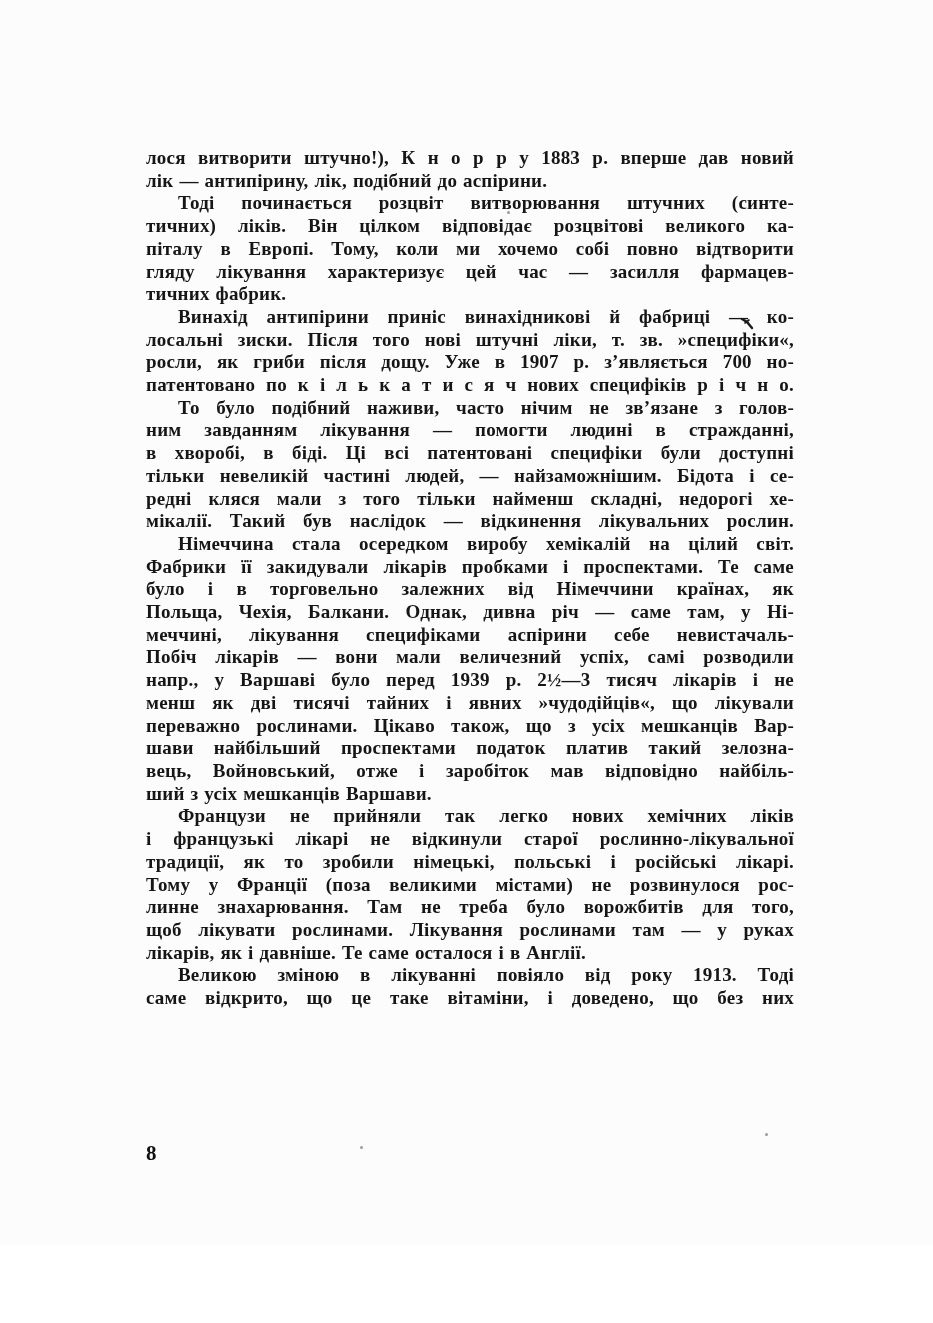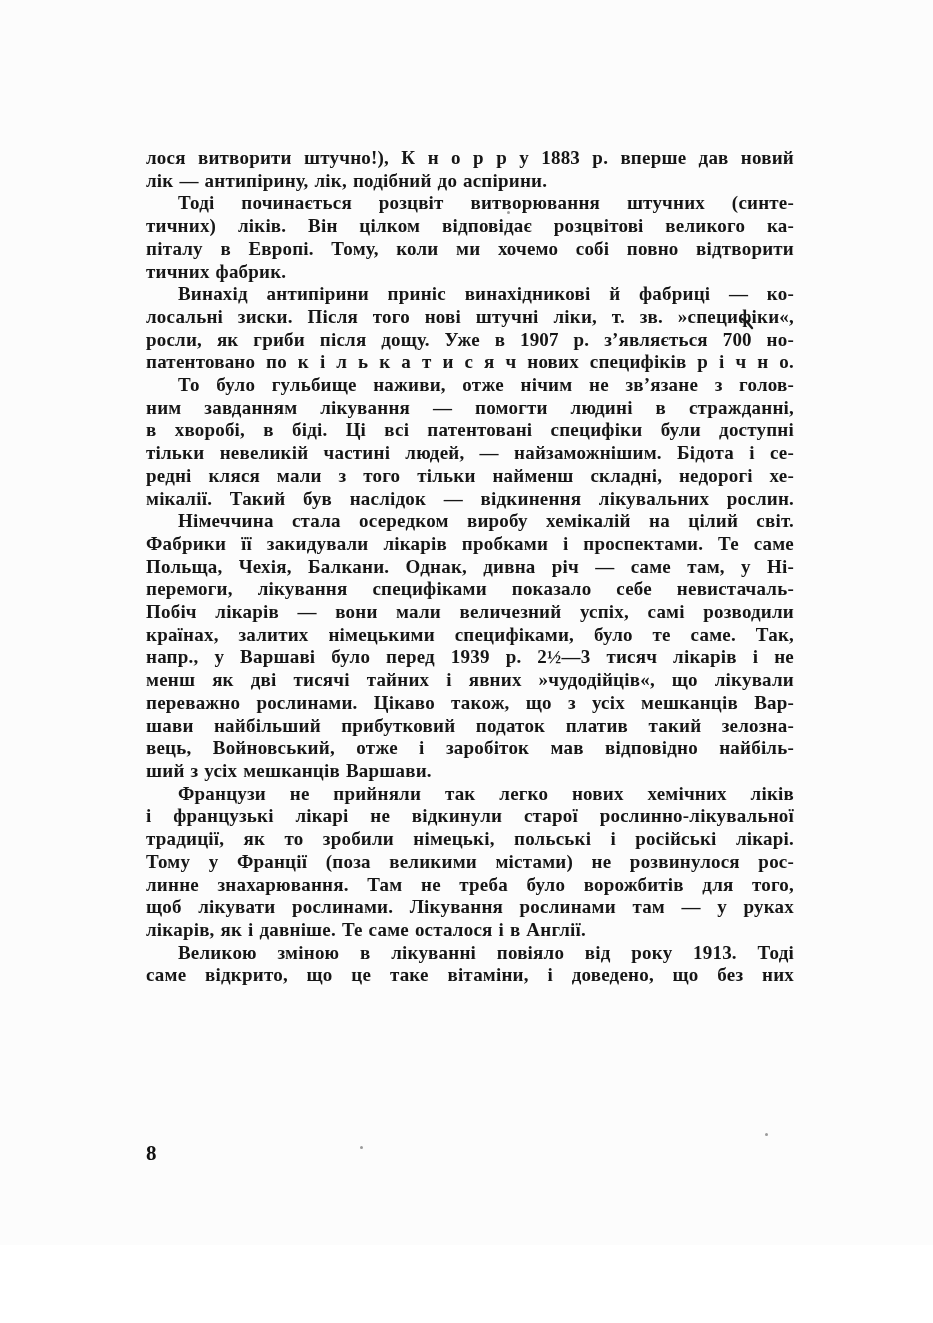--- a/index.html
+++ b/index.html
@@ -74,47 +74,48 @@
 
   <div class="text-block" id="text-block">
       <div class="para">
         <div class="line">лося витворити штучно!), К н о р р у 1883 р. вперше дав новий</div>
         <div class="line no-just">лік — антипірину, лік, подібний до аспірини.</div>
       </div>
       <div class="para indent">
         <div class="line">Тоді починається розцвіт витворювання штучних (синте-</div>
         <div class="line">тичних) ліків. Він цілком відповідає розцвітові великого ка-</div>
         <div class="line">піталу в Европі. Тому, коли ми хочемо собі повно відтворити</div>
+        <div class="line">гляду лікування характеризує цей час — засилля фармацев-</div>
         <div class="line no-just">тичних фабрик.</div>
       </div>
       <div class="para indent">
         <div class="line">Винахід антипірини приніс винахідникові й фабриці — ко-</div>
         <div class="line">лосальні зиски. Після того нові штучні ліки, т. зв. »специфіки«,</div>
         <div class="line">росли, як гриби після дощу. Уже в 1907 р. з’являється 700 но-</div>
         <div class="line">патентовано по к і л ь к а т и с я ч нових специфіків р і ч н о.</div>
       </div>
       <div class="para indent">
-        <div class="line">То було гульбище наживи, отже нічим не зв’язане з голов-</div>
+        <div class="line">То було подібний наживи, часто нічим не зв’язане з голов-</div>
         <div class="line">ним завданням лікування — помогти людині в стражданні,</div>
         <div class="line">в хворобі, в біді. Ці всі патентовані специфіки були доступні</div>
         <div class="line">тільки невеликій частині людей, — найзаможнішим. Бідота і се-</div>
         <div class="line">редні кляся мали з того тільки найменш складні, недорогі хе-</div>
         <div class="line">мікалії. Такий був наслідок — відкинення лікувальних рослин.</div>
       </div>
       <div class="para indent">
         <div class="line">Німеччина стала осередком виробу хемікалій на цілий світ.</div>
         <div class="line">Фабрики її закидували лікарів пробками і проспектами. Те саме</div>
+        <div class="line">було і в торговельно залежних від Німеччини країнах, як</div>
         <div class="line">Польща, Чехія, Балкани. Однак, дивна річ — саме там, у Ні-</div>
-        <div class="line">перемоги, лікування специфіками показало себе невистачаль-</div>
+        <div class="line">меччині, лікування специфіками аспірини себе невистачаль-</div>
         <div class="line">Побіч лікарів — вони мали величезний успіх, самі розводили</div>
-        <div class="line">країнах, залитих німецькими специфіками, було те саме. Так,</div>
         <div class="line">напр., у Варшаві було перед 1939 р. 2½—3 тисяч лікарів і не</div>
         <div class="line">менш як дві тисячі тайних і явних »чудодійців«, що лікували</div>
         <div class="line">переважно рослинами. Цікаво також, що з усіх мешканців Вар-</div>
-        <div class="line">шави найбільший прибутковий податок платив такий зелозна-</div>
+        <div class="line">шави найбільший проспектами податок платив такий зелозна-</div>
         <div class="line">вець, Войновський, отже і заробіток мав відповідно найбіль-</div>
         <div class="line no-just">ший з усіх мешканців Варшави.</div>
       </div>
       <div class="para indent">
         <div class="line">Французи не прийняли так легко нових хемічних ліків</div>
         <div class="line">і французькі лікарі не відкинули старої рослинно-лікувальної</div>
         <div class="line">традиції, як то зробили німецькі, польські і російські лікарі.</div>
         <div class="line">Тому у Франції (поза великими містами) не розвинулося рос-</div>
         <div class="line">линне знахарювання. Там не треба було ворожбитів для того,</div>
         <div class="line">щоб лікувати рослинами. Лікування рослинами там — у руках</div>

